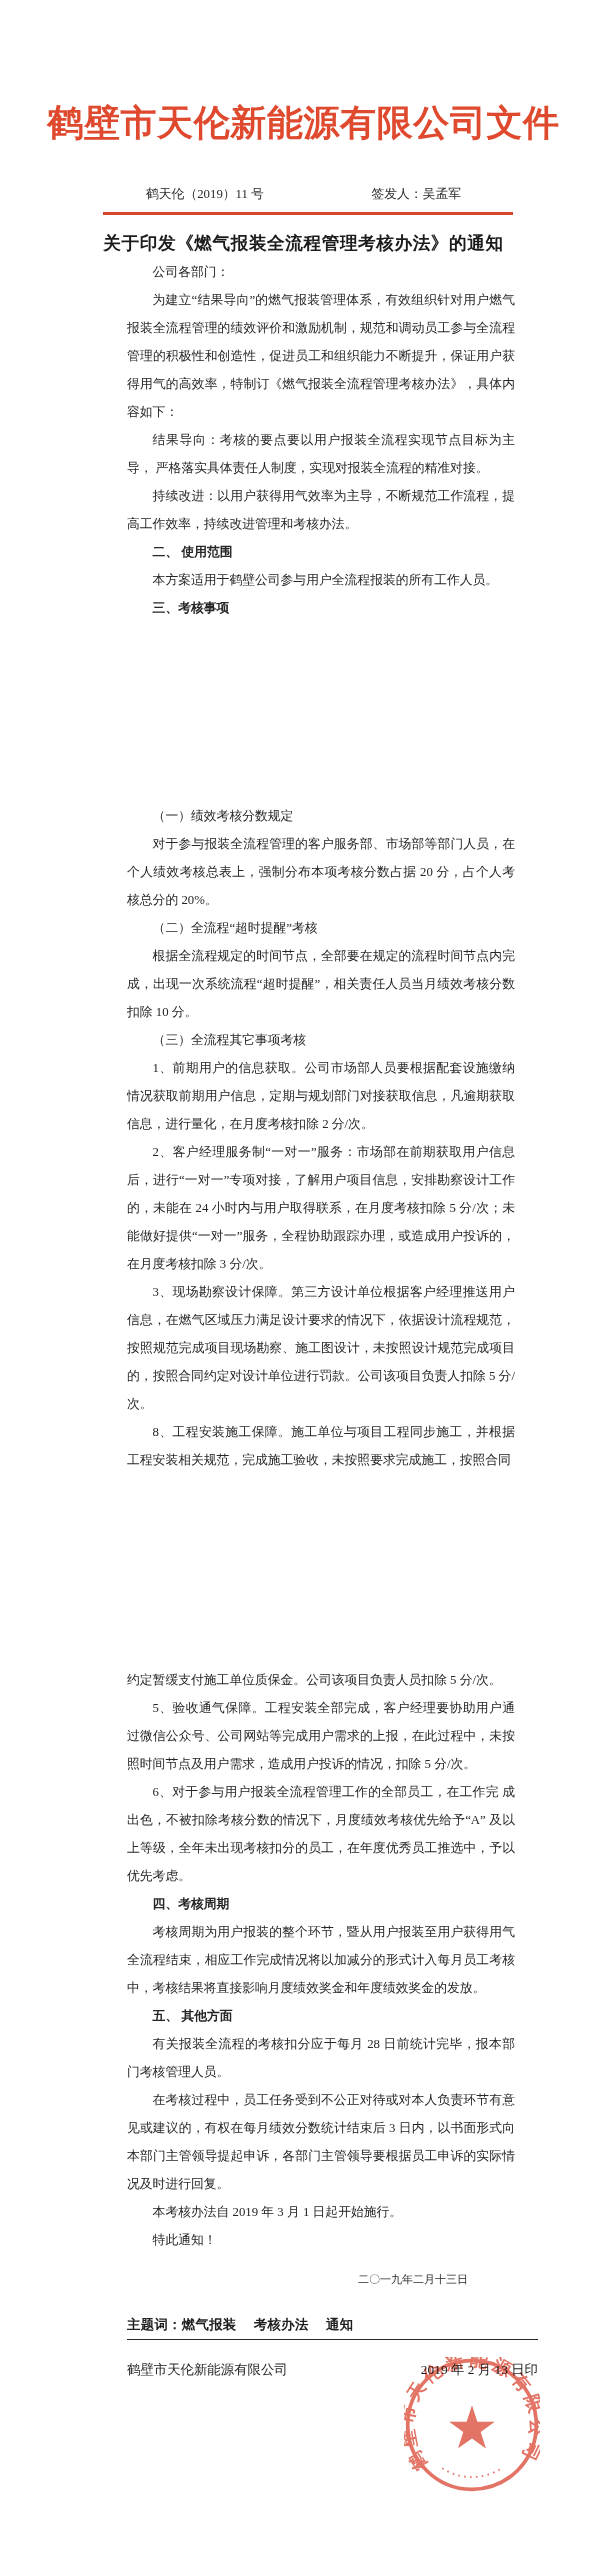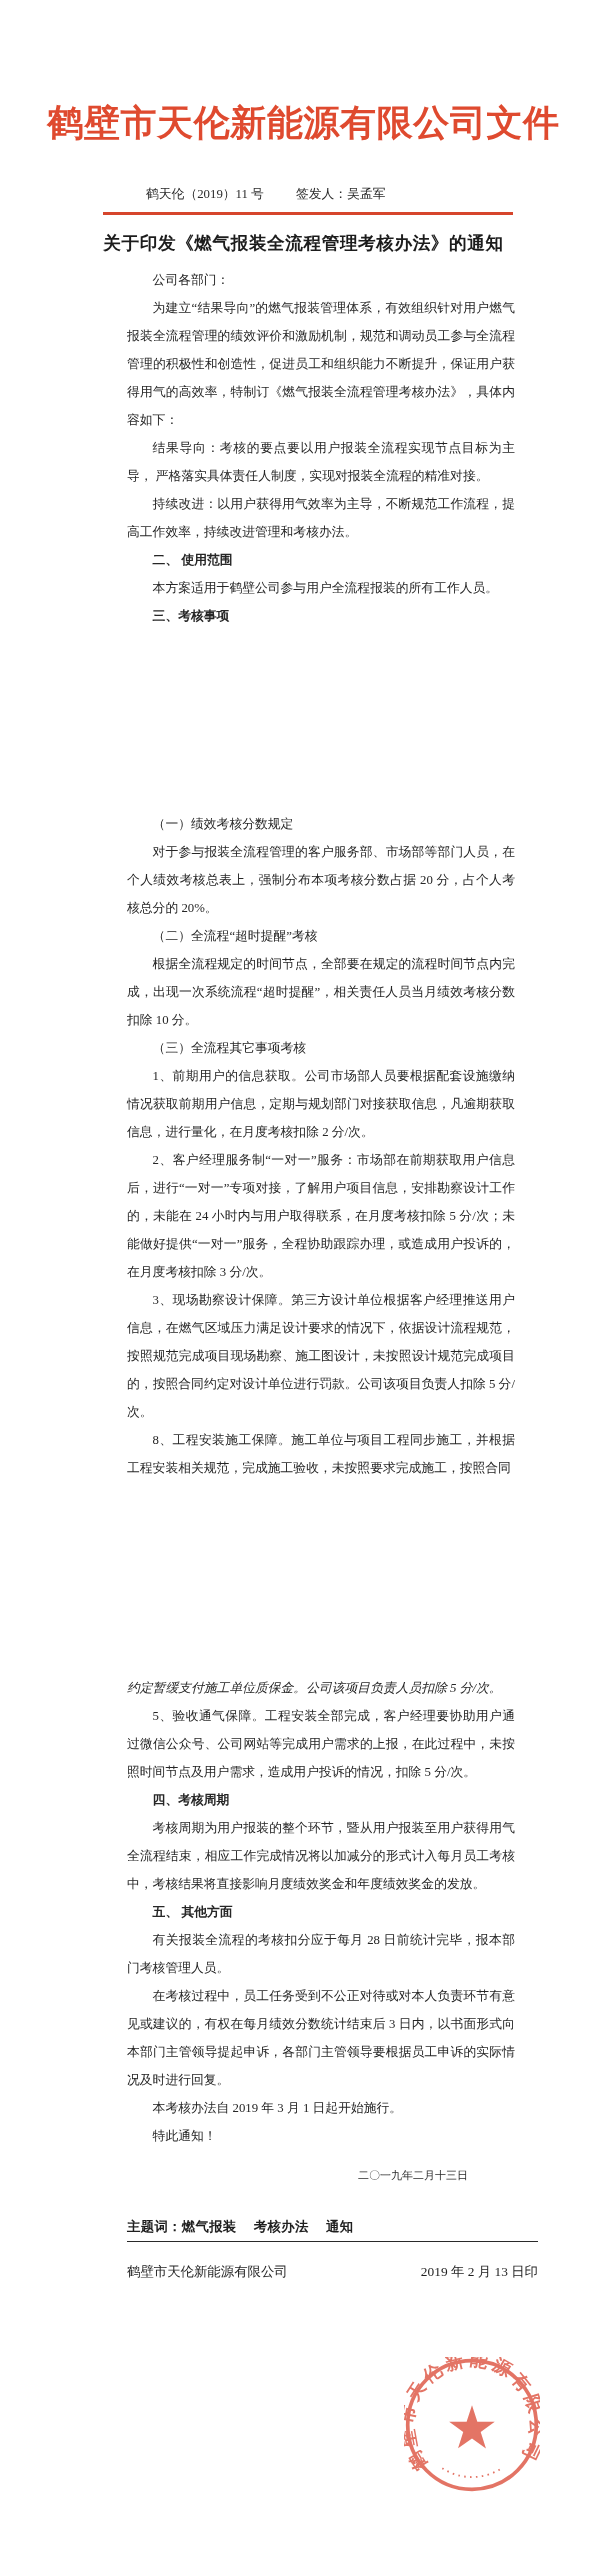--- a/index.html
+++ b/index.html
@@ -19,20 +19,21 @@
     text-align:center;
     font-size:36px;
     font-weight:bold;
     letter-spacing:0.6px;
     color:#df4a2f;
     line-height:1.2;
   }
   
   .docinfo{
     display:flex;
+    justify-content:space-between;
     align-items:flex-end;
     padding:0 110px;
     margin-top:41px;
     font-size:12.8px;
     color:#2b2b2b;
     gap:32px;
   }
   .red-rule{
     height:3px;
     background:#d6452c;
@@ -43,43 +44,43 @@
     margin-top:16px;
     text-align:center;
     font-size:17.6px;
     font-weight:bold;
     color:#1c1c1c;
     letter-spacing:0.6px;
   }
   
   .body-text{
     padding:0 56px 0 91px;
-    margin-top:11px;
+    margin-top:3px;
     font-size:12.8px;
     line-height:28px;
     text-align:justify;
     color:#262626;
   }
   .salutation{ text-indent:0; }
   .bp{ text-indent:2em; margin:0; }
   .h{ font-weight:bold; }
-  .cont{ text-indent:0;font-style:italic; }
+  .cont{ text-indent:0; }
   .gap1{ height:180px; }
   .gap2{ height:192px; }
   
   .date-line{
     margin-top:11.5px;
     text-align:right;
     padding-right:47px;
     font-size:11px;
     color:#2b2b2b;
   }
   
   .footer{
-    margin-top:29px;
+    margin-top:23px;
     padding:0 33px 0 91px;
     font-size:13.4px;
     color:#1f1f1f;
   }
   .subject-row{
     font-weight:bold;
     padding-bottom:4.9px;
     letter-spacing:0.3px;
   }
   .subject-row .terms{ font-weight:bold; }
@@ -135,20 +136,21 @@
         <div class="bp bp">（二）全流程“超时提醒”考核</div>
         <div class="bp bp">根据全流程规定的时间节点，全部要在规定的流程时间节点内完成，出现一次系统流程“超时提醒”，相关责任人员当月绩效考核分数扣除 10 分。</div>
         <div class="bp bp">（三）全流程其它事项考核</div>
         <div class="bp bp">1、前期用户的信息获取。公司市场部人员要根据配套设施缴纳情况获取前期用户信息，定期与规划部门对接获取信息，凡逾期获取信息，进行量化，在月度考核扣除 2 分/次。</div>
         <div class="bp bp">2、客户经理服务制“一对一”服务：市场部在前期获取用户信息后，进行“一对一”专项对接，了解用户项目信息，安排勘察设计工作的，未能在 24 小时内与用户取得联系，在月度考核扣除 5 分/次；未能做好提供“一对一”服务，全程协助跟踪办理，或造成用户投诉的，在月度考核扣除 3 分/次。</div>
         <div class="bp bp">3、现场勘察设计保障。第三方设计单位根据客户经理推送用户信息，在燃气区域压力满足设计要求的情况下，依据设计流程规范，按照规范完成项目现场勘察、施工图设计，未按照设计规范完成项目的，按照合同约定对设计单位进行罚款。公司该项目负责人扣除 5 分/次。</div>
         <div class="bp bp">8、工程安装施工保障。施工单位与项目工程同步施工，并根据工程安装相关规范，完成施工验收，未按照要求完成施工，按照合同</div>
         <div class="bp gap2"></div>
         <div class="bp bp cont">约定暂缓支付施工单位质保金。公司该项目负责人员扣除 5 分/次。</div>
         <div class="bp bp">5、验收通气保障。工程安装全部完成，客户经理要协助用户通过微信公众号、公司网站等完成用户需求的上报，在此过程中，未按照时间节点及用户需求，造成用户投诉的情况，扣除 5 分/次。</div>
+        <div class="bp bp">6、对于参与用户报装全流程管理工作的全部员工，在工作完 成出色，不被扣除考核分数的情况下，月度绩效考核优先给予“A” 及以上等级，全年未出现考核扣分的员工，在年度优秀员工推选中，予以优先考虑。</div>
         <div class="bp bp h">四、考核周期</div>
         <div class="bp bp">考核周期为用户报装的整个环节，暨从用户报装至用户获得用气全流程结束，相应工作完成情况将以加减分的形式计入每月员工考核中，考核结果将直接影响月度绩效奖金和年度绩效奖金的发放。</div>
         <div class="bp bp h">五、 其他方面</div>
         <div class="bp bp">有关报装全流程的考核扣分应于每月 28 日前统计完毕，报本部门考核管理人员。</div>
         <div class="bp bp">在考核过程中，员工任务受到不公正对待或对本人负责环节有意见或建议的，有权在每月绩效分数统计结束后 3 日内，以书面形式向本部门主管领导提起申诉，各部门主管领导要根据员工申诉的实际情况及时进行回复。</div>
         <div class="bp bp">本考核办法自 2019 年 3 月 1 日起开始施行。</div>
         <div class="bp bp">特此通知！</div>
       </div>
     <div class="date-line">二〇一九年二月十三日</div>
   </div>

